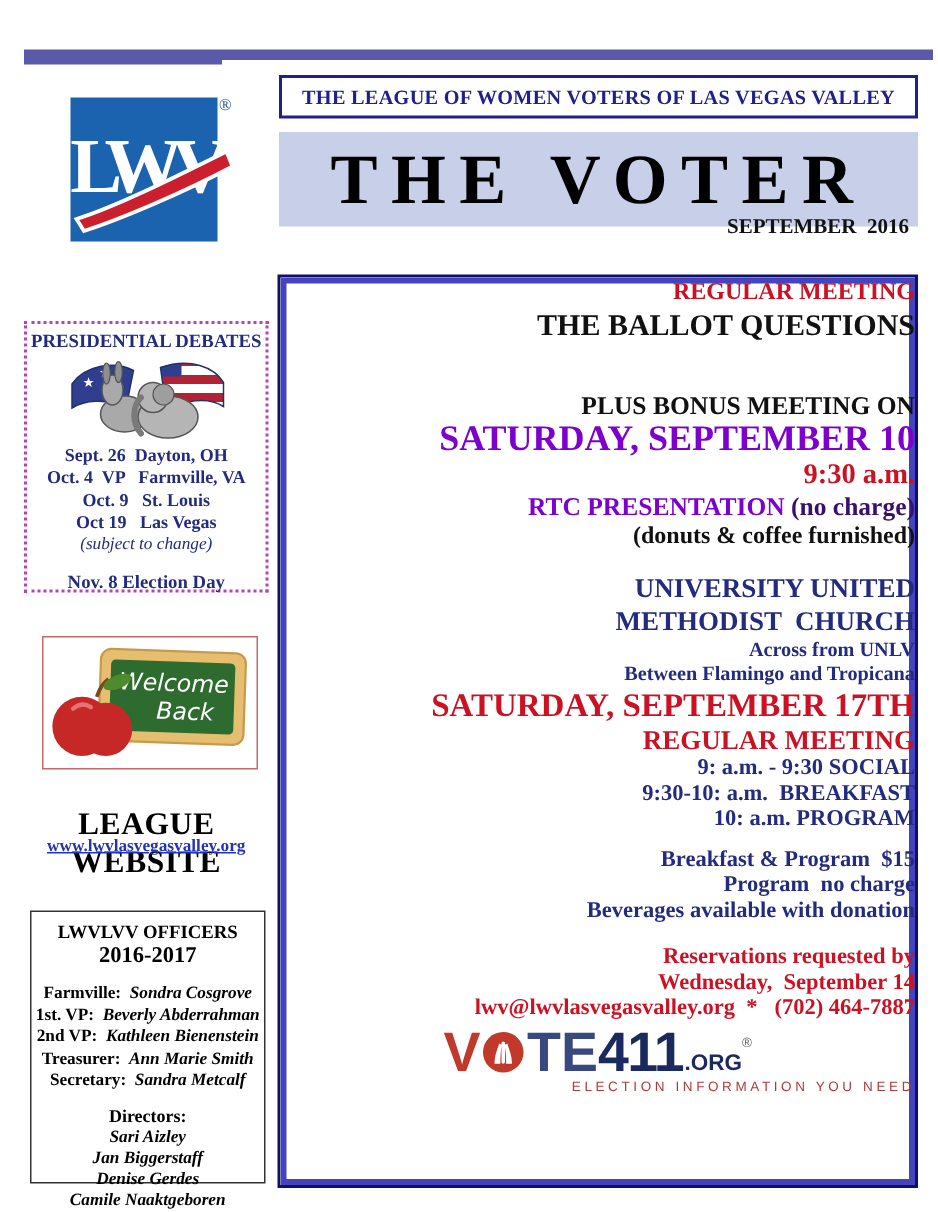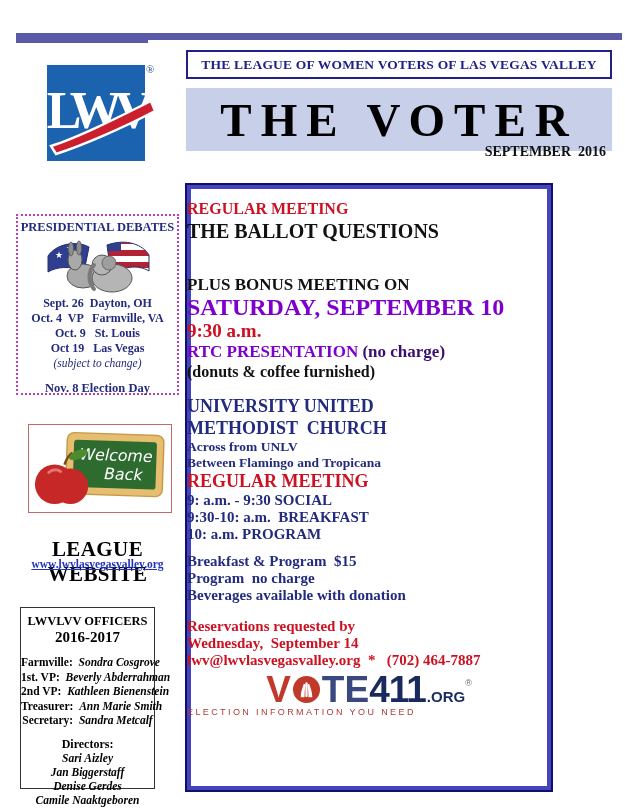--- a/index.html
+++ b/index.html
@@ -37,35 +37,35 @@
     border:1px solid #C46A6A;background:#fff;}
   .welcome-img{display:block;width:100%;height:100%;}
 
   
   .website-label{position:absolute;left:16px;top:537px;width:163px;text-align:center;
     font-weight:bold;font-size:21px;color:#000;letter-spacing:.4px;}
   .website-link{position:absolute;left:16px;top:558px;width:163px;text-align:center;
     font-weight:bold;font-size:11.5px;color:#2233BB;text-decoration:underline;cursor:pointer;}
 
   
-  .officers-box{position:absolute;left:20px;top:607px;width:135px;height:182px;box-sizing:border-box;
+  .officers-box{position:absolute;left:20px;top:607px;width:157px;height:182px;box-sizing:border-box;
     border:1px solid #333;text-align:center;padding-top:6px;color:#000;}
   .off-title{font-weight:bold;font-size:12.5px;}
   .off-term{font-weight:bold;font-size:15px;}
   .off-roles{margin-top:9px;}
   .off-line{font-size:11.5px;line-height:14.5px;white-space:pre;}
   .off-line .role{font-weight:bold;}
   .off-line .name{font-style:italic;font-weight:bold;}
   .off-dir-label{font-weight:bold;font-size:12px;margin-top:9px;line-height:14px;}
   .off-dir{font-style:italic;font-weight:bold;font-size:11.5px;line-height:14px;}
 
   
-  .main-box{position:absolute;left:185px;top:183px;width:368px;height:609px;box-sizing:border-box;
+  .main-box{position:absolute;left:185px;top:183px;width:427px;height:609px;box-sizing:border-box;
     border:2px solid #10106A;box-shadow:inset 0 0 0 4px #4444BE;background:#fff;
-    text-align:left;padding-top:14px;overflow:hidden;}
+    text-align:right;overflow:hidden;}
   .cl{white-space:pre;font-weight:bold;}
   .red-sm{color:#CC1122;font-size:16px;line-height:20px;}
   .red-lg{color:#CC1122;font-size:22px;line-height:26px;}
   .blk-lg{color:#111;font-size:20px;line-height:25px;}
   .blk-md{color:#111;font-size:17px;line-height:21px;}
   .pur-lg{color:#7D00CC;font-size:24px;line-height:25px;}
   .red-md{color:#CC1122;font-size:19px;line-height:22px;}
   .pur-md{color:#7D00CC;font-size:17px;line-height:20px;}
   .nocharge{color:#3A0E70;}
   .blk-sm{color:#111;font-size:16px;line-height:19px;}
@@ -198,20 +198,21 @@
     <div class="cl blk-md">PLUS BONUS MEETING ON</div>
     <div class="cl pur-lg">SATURDAY, SEPTEMBER 10</div>
     <div class="cl red-md">9:30 a.m.</div>
     <div class="cl pur-md"><span>RTC PRESENTATION</span> <span class="nocharge">(no charge)</span></div>
     <div class="cl blk-sm">(donuts &amp; coffee furnished)</div>
     <div class="gap-md"></div>
     <div class="cl navy-lg">UNIVERSITY UNITED</div>
     <div class="cl navy-lg">METHODIST  CHURCH</div>
     <div class="cl navy-sm">Across from UNLV</div>
     <div class="cl navy-sm">Between Flamingo and Tropicana</div>
+    <div class="cl red-lg">SATURDAY, SEPTEMBER 17TH</div>
     <div class="cl red-md2">REGULAR MEETING</div>
     <div class="cl navy-md">9: a.m. - 9:30 SOCIAL</div>
     <div class="cl navy-md">9:30-10: a.m.  BREAKFAST</div>
     <div class="cl navy-md">10: a.m. PROGRAM</div>
     <div class="gap-sm"></div>
     <div class="cl navy-md">Breakfast &amp; Program  $15</div>
     <div class="cl navy-md">Program  no charge</div>
     <div class="cl navy-md">Beverages available with donation</div>
     <div class="gap-md"></div>
     <div class="cl red-sm2">Reservations requested by</div>

